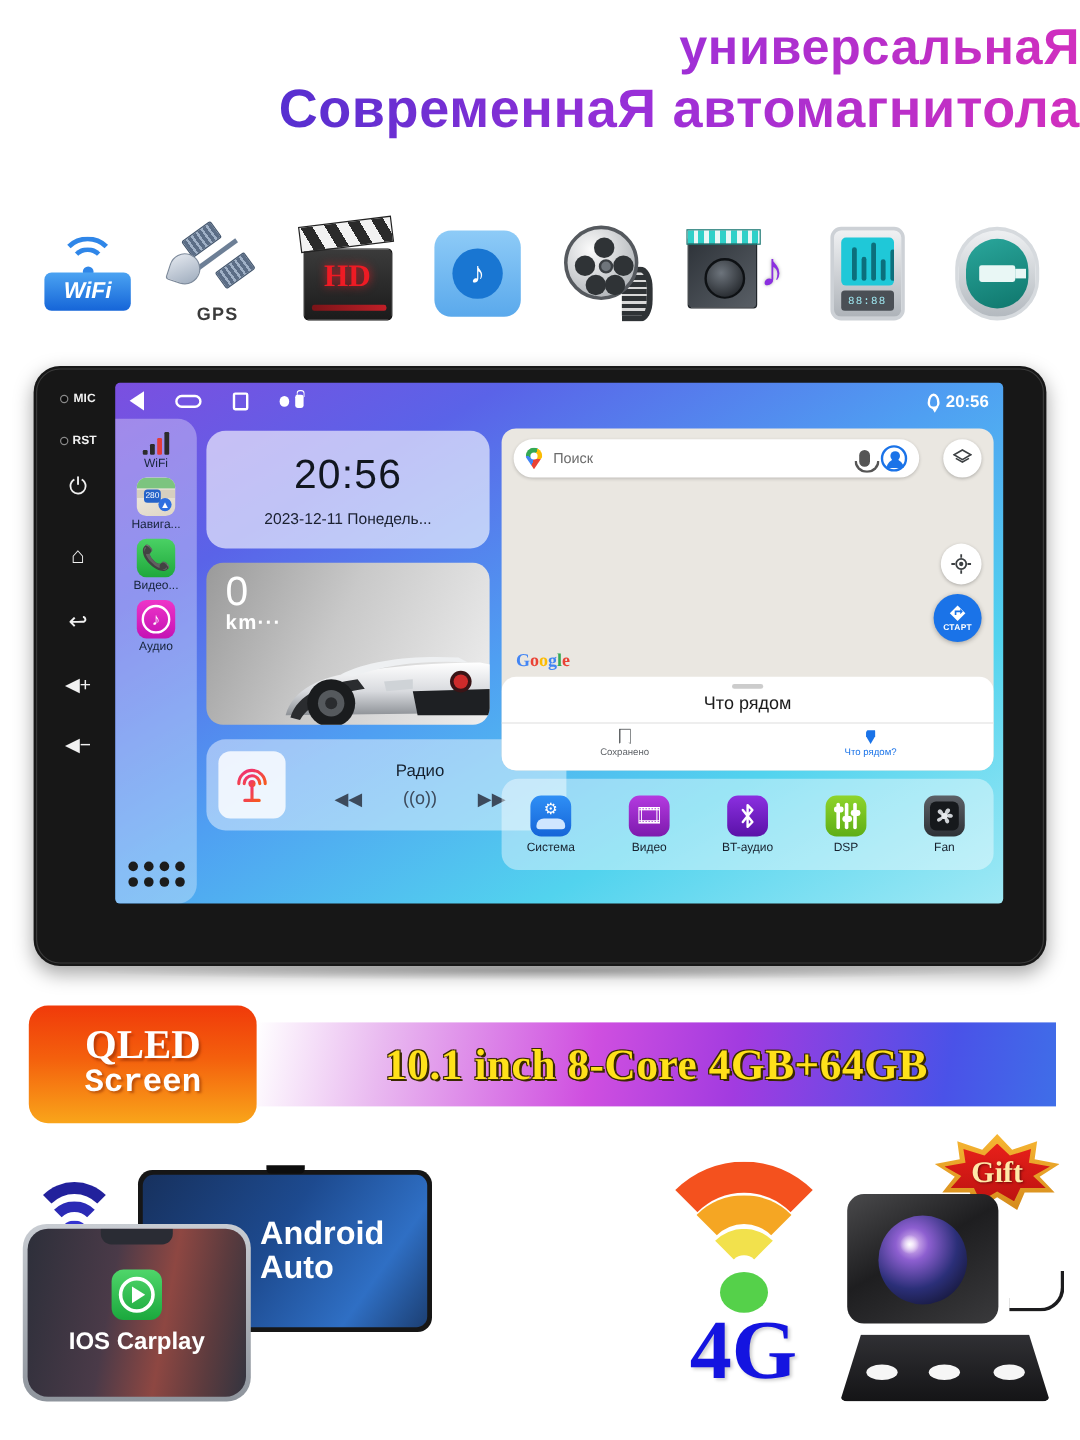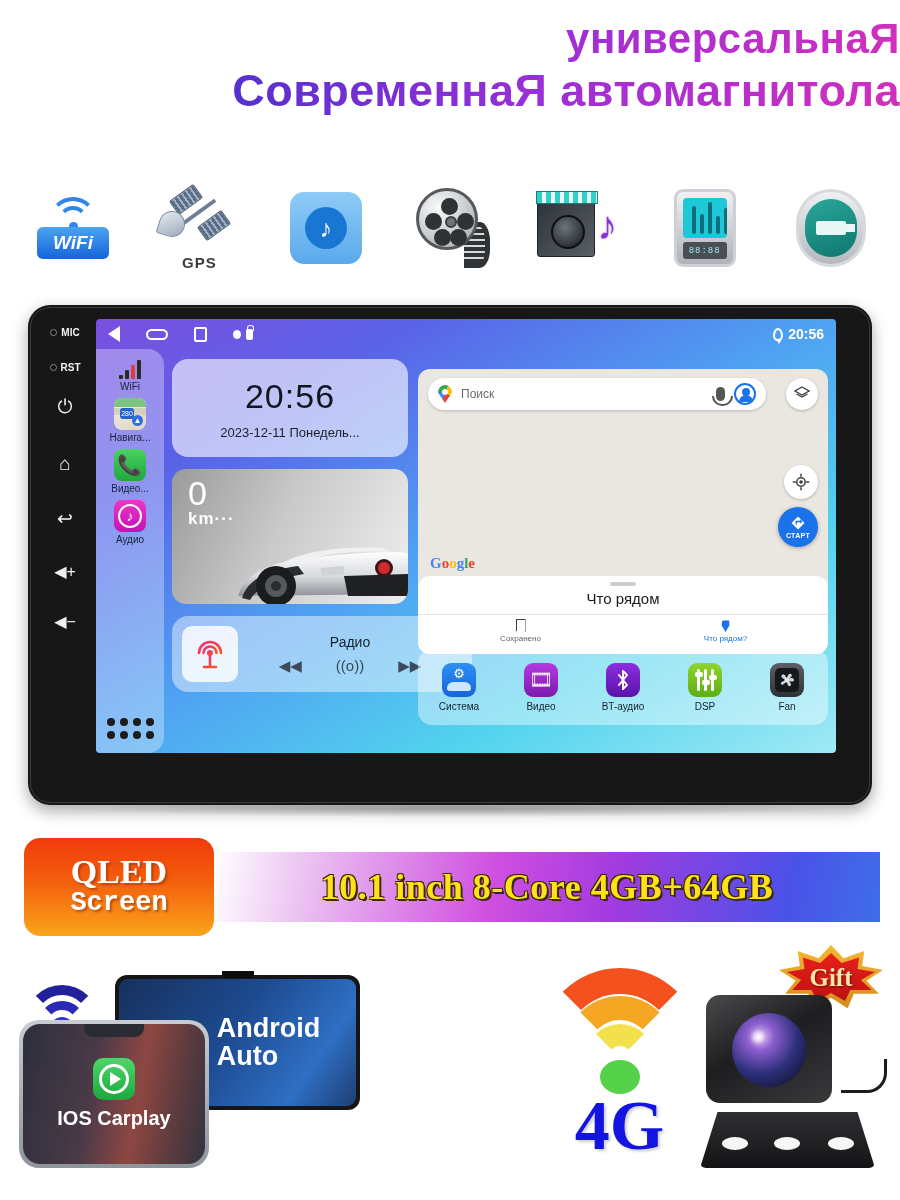--- a/index.html
+++ b/index.html
@@ -187,21 +187,21 @@
      background:rgba(255,255,255,.45); display:flex; align-items:center; padding:0 10px; }
   .w-radio .thumb { width:56px; height:56px; border-radius:10px; background:rgba(255,255,255,.82);
      display:flex; align-items:center; justify-content:center; }
   .w-radio .right { flex:1; display:flex; flex-direction:column; align-items:center; }
   .w-radio .nm { font-size:14px; color:#15202e; margin-bottom:7px; }
   .w-radio .ctrls { display:flex; align-items:center; gap:34px; color:#3c4a5c; font-size:15px; }
   .w-radio .ctrls span { cursor:pointer; }
 
   
   .maps { position:absolute; right:8px; top:38px; width:410px; height:285px; border-radius:12px;
-     background:#eae7e1; overflow:hidden;margin-top:12px; }
+     background:#eae7e1; overflow:hidden; }
   .maps .searchbar { position:absolute; left:10px; top:9px; width:338px; height:32px; border-radius:17px;
      background:#fff; display:flex; align-items:center; padding:0 10px; gap:9px;
      box-shadow:0 1px 3px rgba(0,0,0,.2); }
   .maps .searchbar .ph { flex:1; font-size:12px; color:#6b6b6b; }
   .gpin { width:14px; height:18px; position:relative; }
   .gpin:before { content:""; position:absolute; inset:0; border-radius:50% 50% 50% 50%/42% 42% 58% 58%;
      background:conic-gradient(from 200deg,#4285f4 0 25%,#34a853 25% 50%,#fbbc04 50% 72%,#ea4335 72% 100%);
      clip-path:polygon(50% 100%,0 42%,0 0,100% 0,100% 42%); }
   .gpin:after { content:""; position:absolute; left:4px; top:4px; width:6px; height:6px; border-radius:50%;
      background:#fff; }
@@ -386,20 +386,29 @@
     <div class="feat">
       <div class="ic-gps">
         <div class="bar"></div>
           <div class="sat s1"></div>
           <div class="sat s2"></div>
           <div class="dish"></div>
         <div class="lbl">GPS</div>
       </div>
     </div>
 
+    <div class="feat">
+      <div class="ic-hd">
+        <div class="board">
+            <div class="txt">HD</div>
+            <div class="strip"></div>
+          </div>
+        <div class="clap"></div>
+      </div>
+    </div>
 
     <div class="feat">
       <div class="ic-music">
           <div class="circ">♪</div>
         </div>
     </div>
 
     <div class="feat">
       <div class="ic-reel">
         <div class="film"></div>

